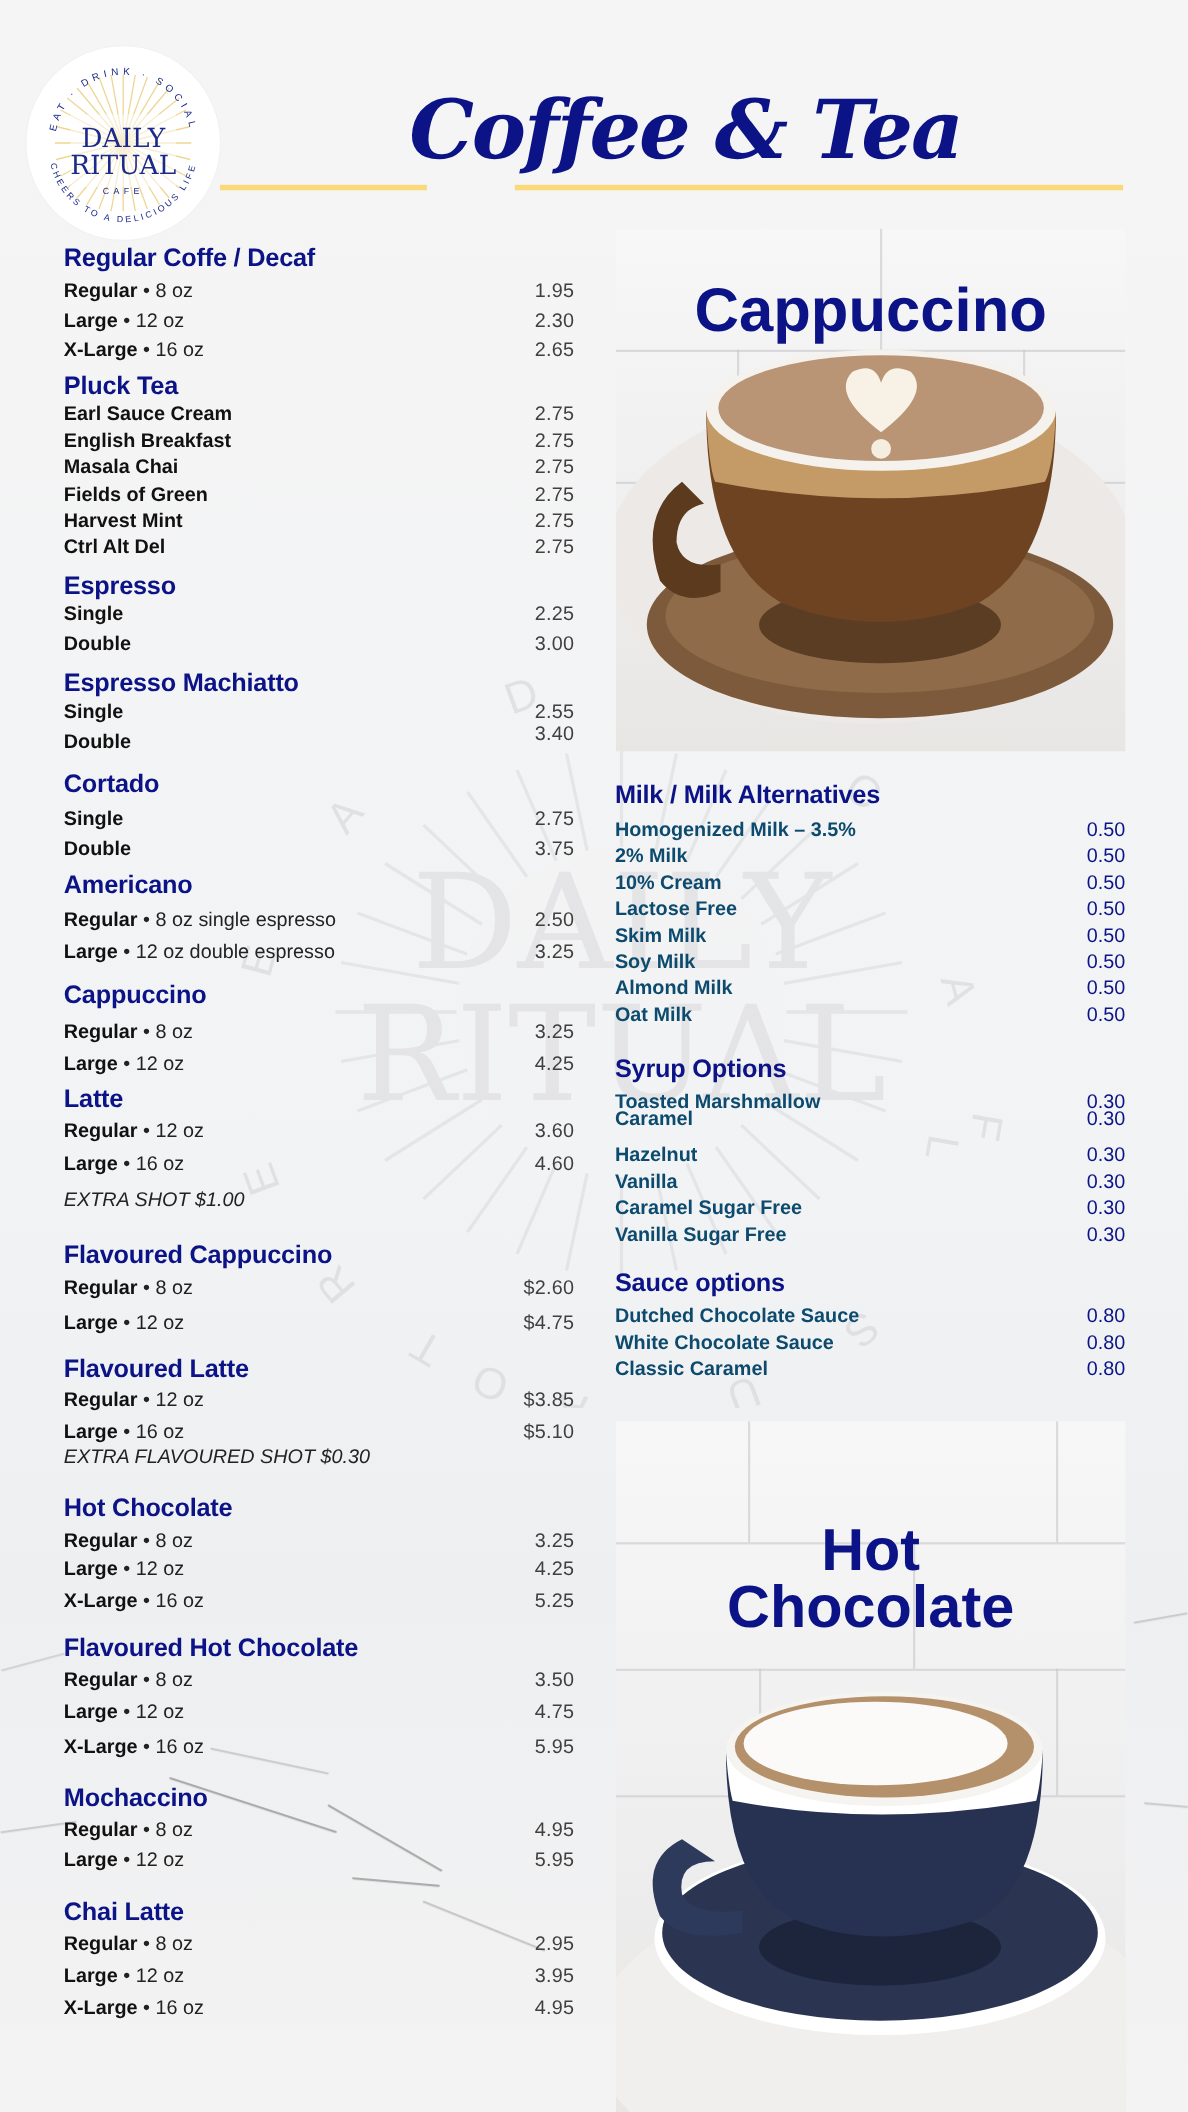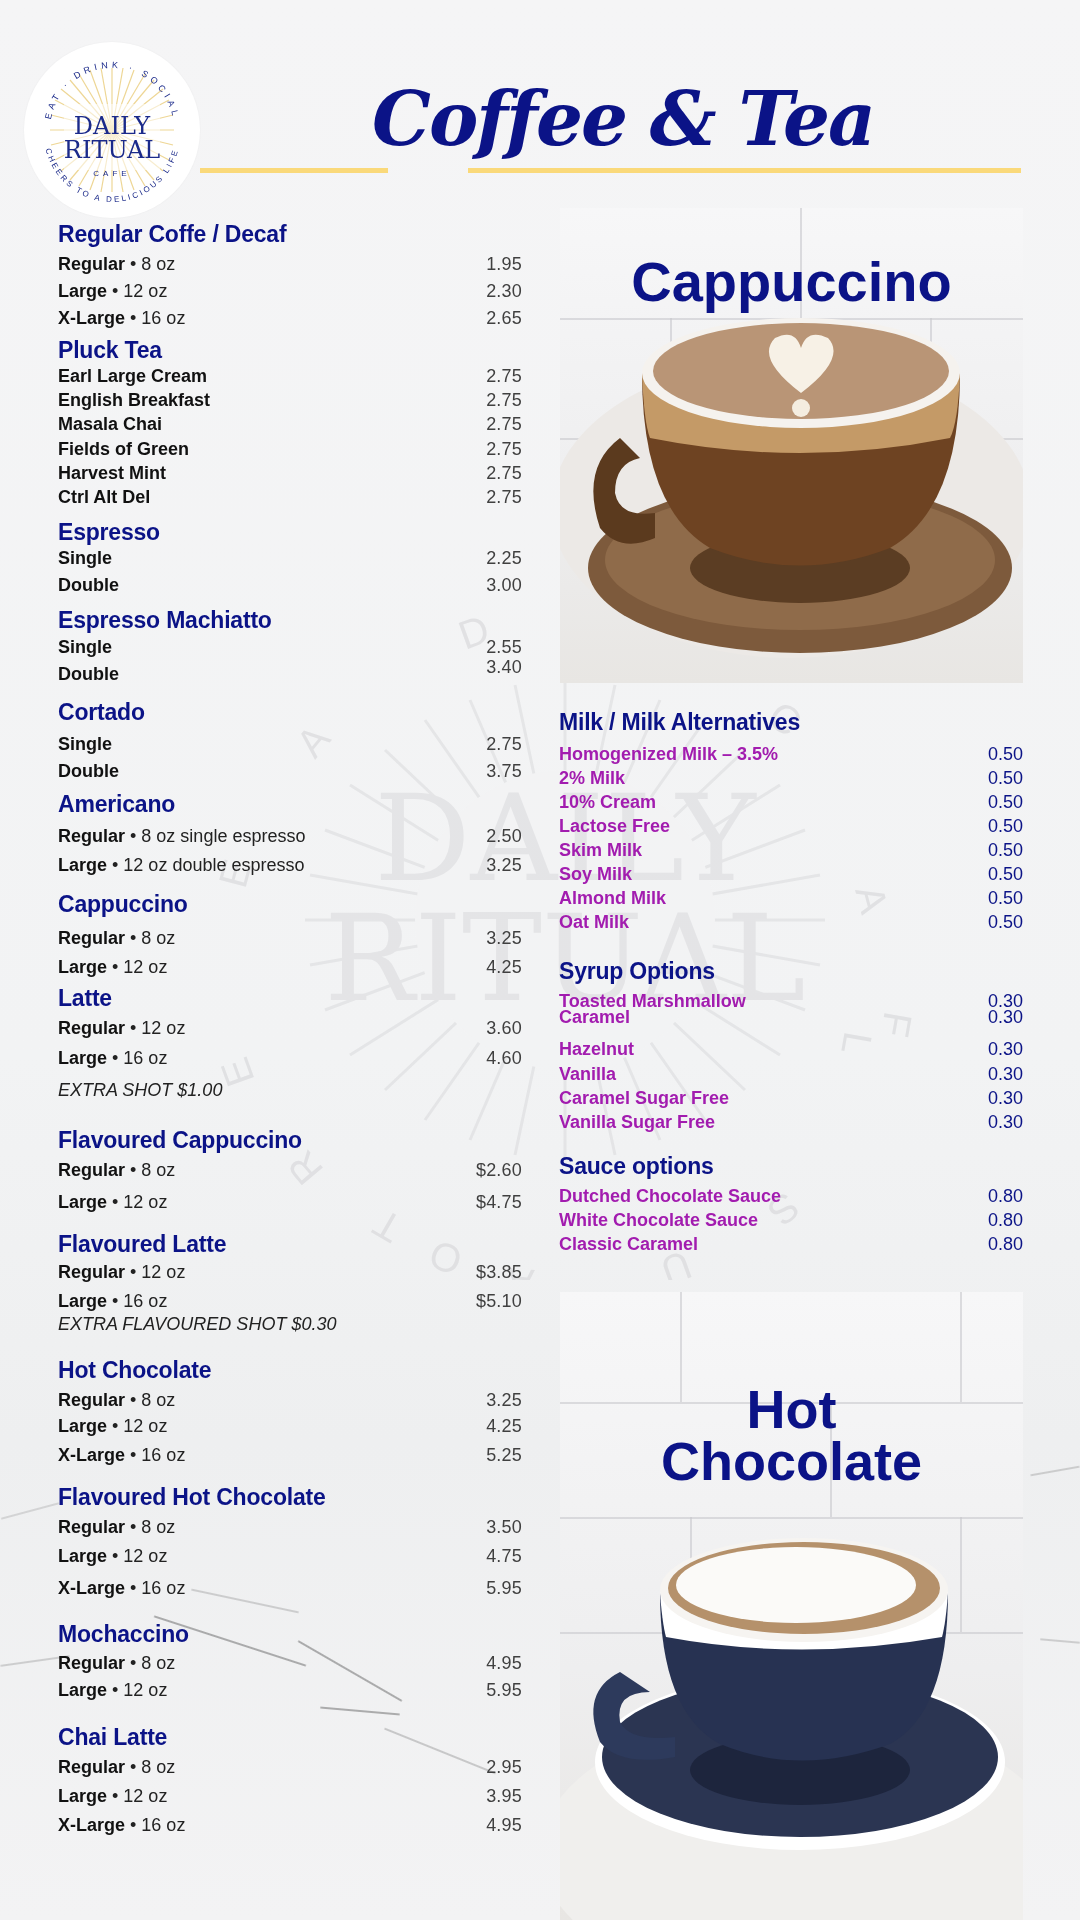--- a/index.html
+++ b/index.html
@@ -76,21 +76,21 @@
   }
   .photo svg { position: absolute; left: 0; }
 
   .right-col { position: absolute; left: 559px; width: 464px; }
   .right-col .sec-title { font-size: 23px; }
   .right-row {
     position: absolute; left: 0; width: 464px; height: 24px;
     display: flex; justify-content: space-between; align-items: center;
     font-size: 18px; line-height: 24px;
   }
-  .right-row .name { color: #a21caf; font-weight: bold; white-space: nowrap; }
+  .right-row .name { color: #0c4a6e; font-weight: bold; white-space: nowrap; }
   .right-row .price { color: #0b1387; }
 </style>
 </head>
 <body>
 
 <div class="marble">
   <div class="vein" style="left:150px;top:360px;width:160px;transform:rotate(18deg);"></div>
   <div class="vein" style="left:290px;top:390px;width:120px;transform:rotate(30deg);"></div>
   <div class="vein" style="left:190px;top:320px;width:110px;transform:rotate(12deg);opacity:.5"></div>
   <div class="vein" style="left:320px;top:430px;width:80px;transform:rotate(5deg);"></div>
@@ -231,21 +231,21 @@
       </div>
     <div class="row" style="top:86px">
         <span class="name"><b>X-Large</b> <span class="size">• 16 oz</span></span>
         <span class="price">2.65</span>
       </div>
   </div>
 
   <div class="section" style="top:116px">
     <div class="sec-title">Pluck Tea</div>
     <div class="row" style="top:28px">
-        <span class="name"><b>Earl Large Cream</b></span>
+        <span class="name"><b>Earl Sauce Cream</b></span>
         <span class="price">2.75</span>
       </div>
     <div class="row" style="top:52px">
         <span class="name"><b>English Breakfast</b></span>
         <span class="price">2.75</span>
       </div>
     <div class="row" style="top:76px">
         <span class="name"><b>Masala Chai</b></span>
         <span class="price">2.75</span>
       </div>

